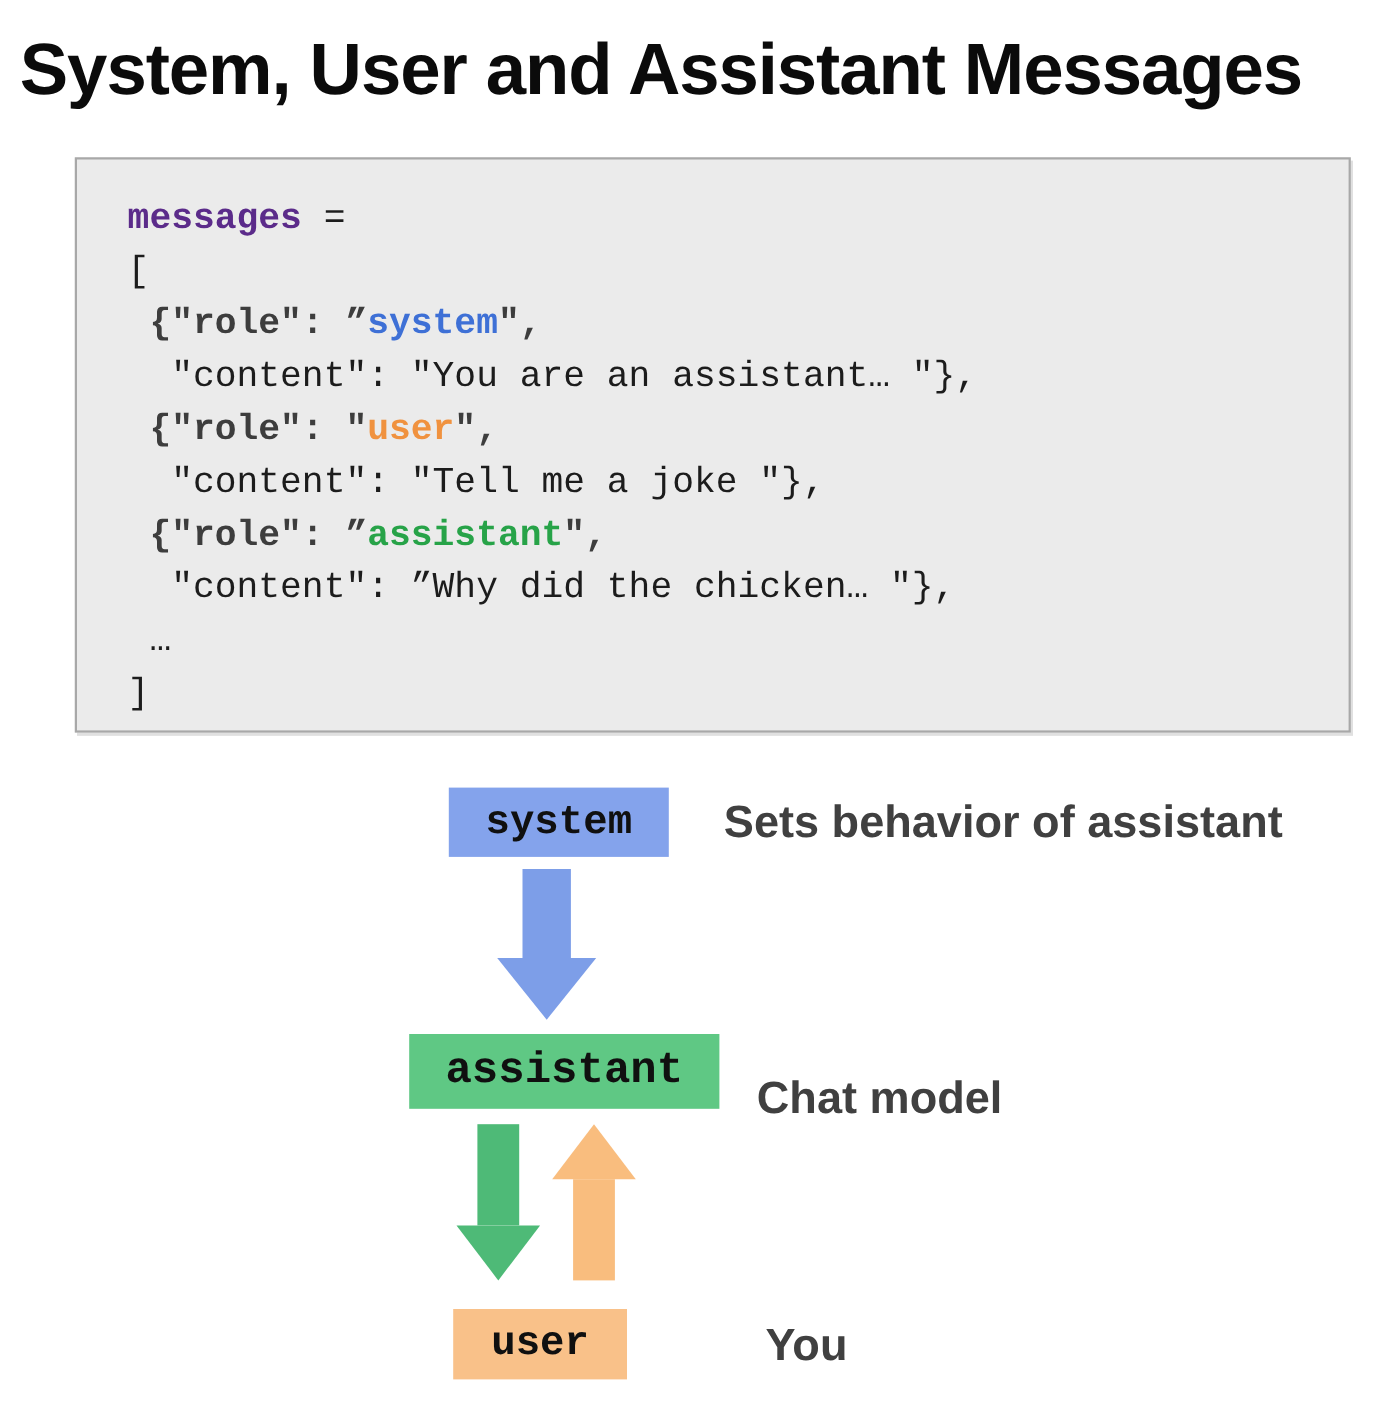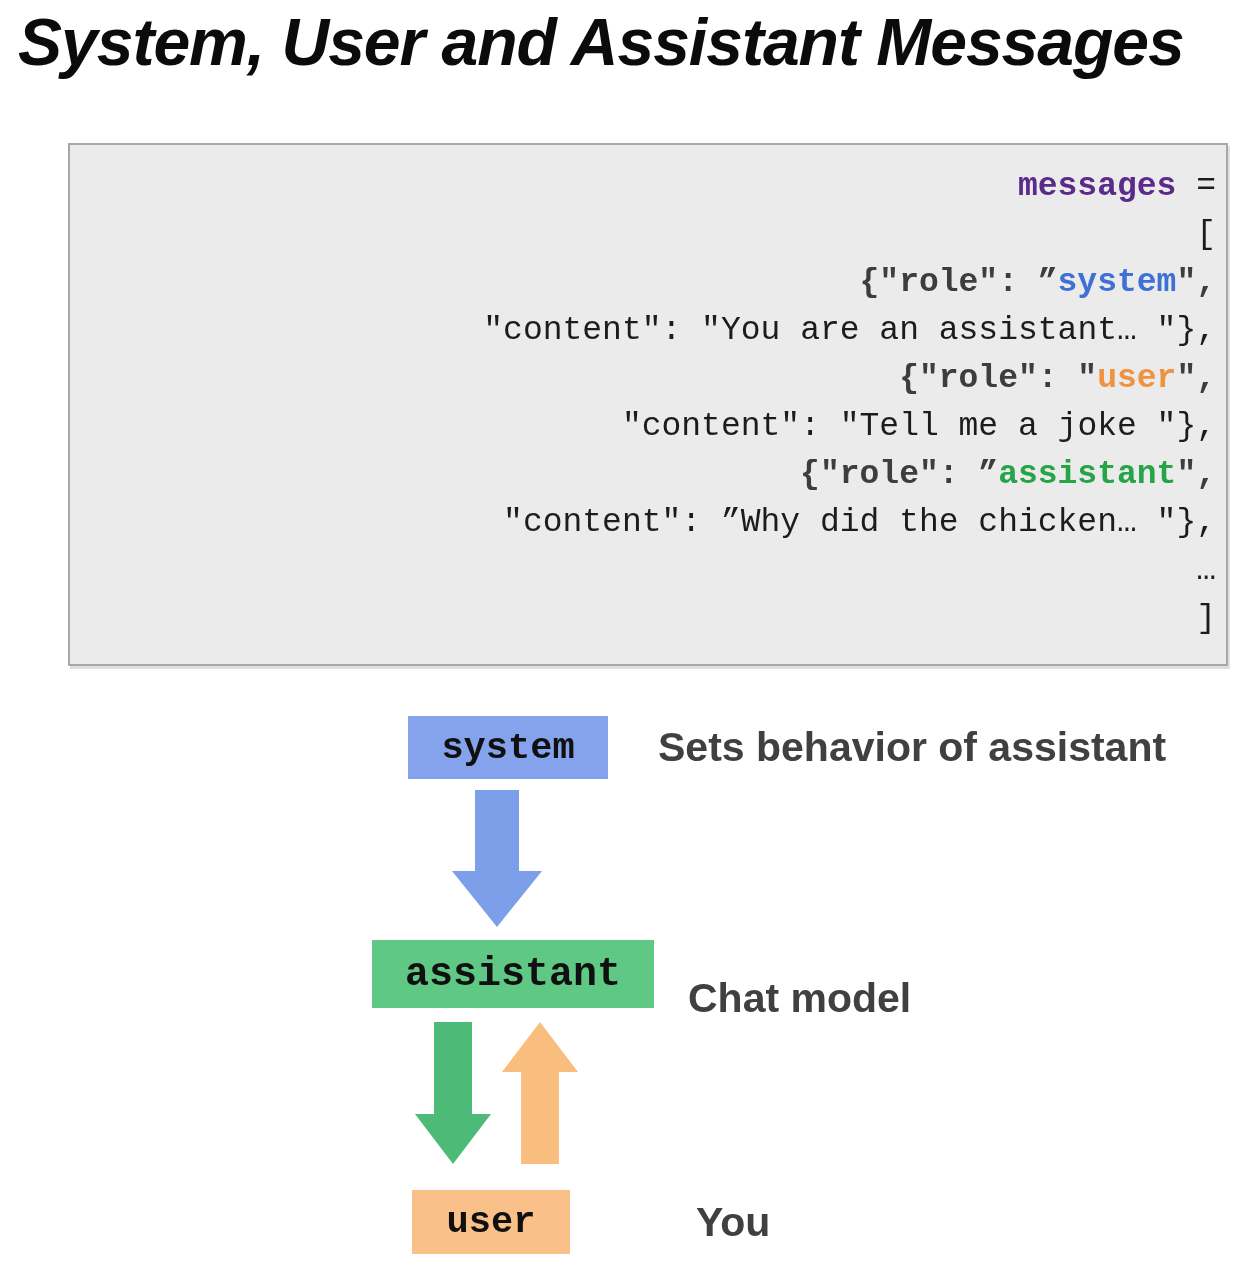--- a/index.html
+++ b/index.html
@@ -5,39 +5,38 @@
   html,body{margin:0;padding:0;background:#ffffff;}
   #page{
     position:relative;
     width:1260px;height:1282px;
     background:#ffffff;
     font-family:"Liberation Sans", sans-serif;
     overflow:hidden;
   }
   
   #title{
-    position:absolute;left:18px;top:4px;margin:0;
+    position:absolute;left:18px;top:24px;margin:0;
     font-size:66px;font-weight:600;letter-spacing:-1px;
-    color:#0b0b0b;white-space:nowrap;font-style:italic;
+    color:#0b0b0b;white-space:nowrap;
   }
   
   #codeblock{
     position:absolute;left:68px;top:143px;
     width:1160px;height:523px;box-sizing:border-box;
     background:var(--code-bg);
     border:2px solid var(--code-border);
     box-shadow:2px 3px 0 rgba(0,0,0,0.12);
   }
   #code-lines{
-    margin:0;padding:18px 10px 0 34px;
+    margin:12px;padding:18px 10px 0 34px;
     font-family:"Liberation Mono", monospace;
     font-size:33px;line-height:48px;
     color:var(--code-text);
     white-space:pre;
-    text-align:right;
   }
   .code-line{height:48px;}
   .seg-plain{color:var(--code-text);}
   .seg-key{color:var(--code-key-gray);font-weight:bold;}
   .seg-purple{color:var(--code-purple);font-weight:bold;}
   .seg-blue{color:var(--code-blue);font-weight:bold;}
   .seg-orange{color:var(--code-orange);font-weight:bold;}
   .seg-green{color:var(--code-green);font-weight:bold;}
   
   .node{

